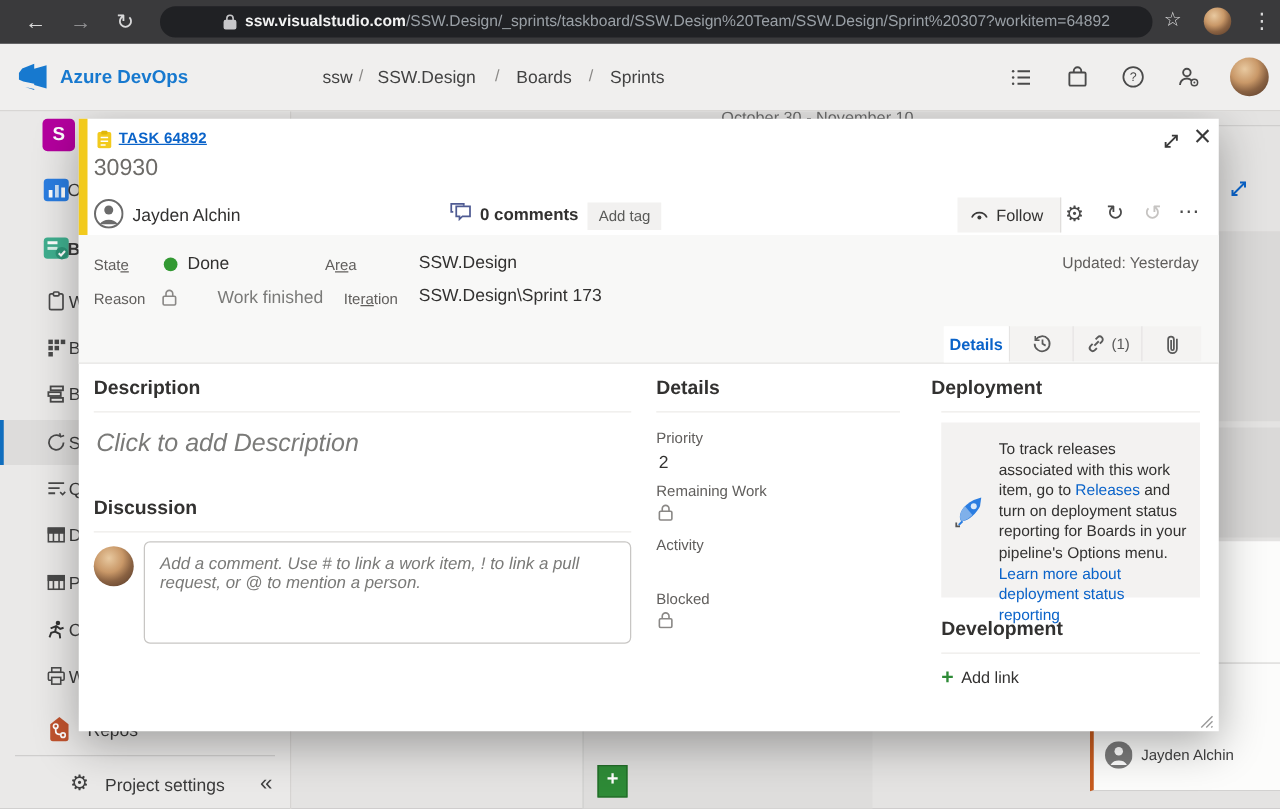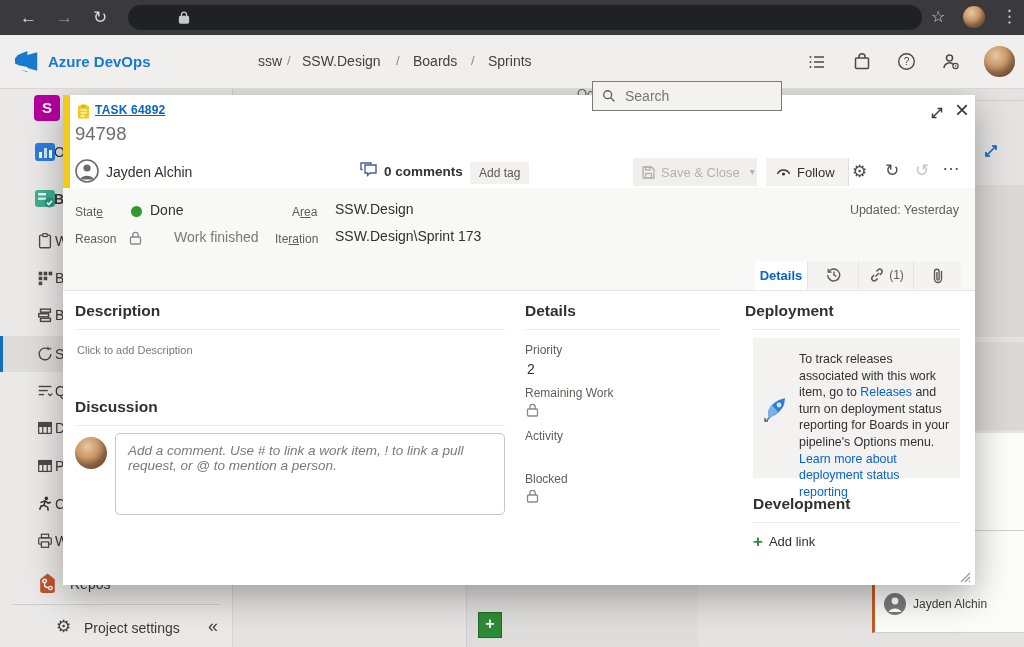--- a/index.html
+++ b/index.html
@@ -46,21 +46,21 @@
   .toolbtn{height:28px;display:flex;align-items:center;font-size:13px;}
   .band{left:0;top:93px;width:912px;height:102px;background:#f8f8f7;border-bottom:1px solid #e6e5e4;}
   .flabel{font-size:12px;color:#605e5c;}
   .fvalue{font-size:14px;color:#323130;}
   .ul{text-decoration:underline;}
   .tab{height:29px;display:flex;align-items:center;justify-content:center;font-size:13px;}
   .tab-inactive{background:#f4f3f2;border-left:1px solid #e5e4e3;color:#5a5a5a;}
   .tab-active{background:#fff;color:#0a63c9;font-weight:bold;z-index:2;}
   .h3{font-size:15.5px;font-weight:bold;color:#323130;}
   .hr{height:1px;background:#edebe9;}
-  .placeholder{color:#7a7a78;font-size:11px;}
+  .placeholder{font-style:italic;color:#7a7a78;font-size:20px;}
   .commentbox{border:1px solid #c8c6c4;border-radius:5px;}
   .commentbox textarea{width:100%;height:100%;box-sizing:border-box;border:0;outline:none;resize:none;
     padding:9px 12px;font:13.5px "Liberation Sans",sans-serif;background:transparent;}
   .commentbox textarea::placeholder{font-style:italic;color:#7a7a78;}
   .infobox{background:#f3f2f1;font-size:12.4px;line-height:1.34;color:#323130;}
   .blue{color:#0a63c9;}
   .glyph{line-height:1;}
 </style>
 </head>
 <body>
@@ -267,49 +267,43 @@
     <span class="abs nav-glyph" style="left:20px;top:7px;">←</span>
     <span class="abs nav-glyph dim" style="left:56px;top:7px;">→</span>
     <span class="abs nav-glyph" style="left:93px;top:7px;">↻</span>
     <div class="abs omnibox">
       <span class="abs" style="left:50px;top:6px;">
         <svg width="12" height="13" viewBox="0 0 12 13" fill="none" stroke="#c7c7c9" stroke-width="1.3">
           <rect x="1.5" y="5.5" width="9" height="6.5" rx="1" fill="#c7c7c9"></rect>
             <path d="M3.5 5.5 v-1.8 a2.5 2.5 0 0 1 5 0 v1.8"></path>
           </svg>
       </span>
+      <span class="abs url" style="left:68px;top:0;">
+        <span class="domain">ssw.visualstudio.com</span><span class="path">/SSW.Design/_sprints/taskboard/SSW.Design%20Team/SSW.Design/Sprint%20307?workitem=64892</span>
+      </span>
     </div>
     <span class="abs nav-glyph" style="left:931px;top:6px;font-size:16px;">☆</span>
     <span class="abs avatar-photo" style="left:963px;top:6px;width:22px;height:22px;"></span>
     <span class="abs nav-glyph" style="left:1001px;top:6px;">⋮</span>
   </div>
 
   <div class="abs ado-header">
     <span class="abs" style="left:15px;top:14px;">
       <svg width="25" height="25" viewBox="0 0 20 20">
           <path fill="#1779cf" d="M0 7.6 L2.2 4.7 L9.9 1.6 v3.2 L17.8 2.6 v14.8 L9.9 15.2 v3.2 L4.1 16.5 l5.8 1.3 v-3.4 L2.9 13 V6.2 L9.9 4.8 v8.7 L2.9 13 L0 11.6 Z"></path>
         </svg>
     </span>
     <span class="abs brand" style="left:48px;top:18px;">Azure DevOps</span>
     <span class="abs crumb" style="left:258px;top:18px;">ssw</span>
     <span class="abs crumb-sep" style="left:287px;top:18px;">/</span>
     <span class="abs crumb" style="left:302px;top:18px;">SSW.Design</span>
     <span class="abs crumb-sep" style="left:396px;top:18px;">/</span>
     <span class="abs crumb" style="left:413px;top:18px;">Boards</span>
     <span class="abs crumb-sep" style="left:471px;top:18px;">/</span>
     <span class="abs crumb" style="left:488px;top:18px;">Sprints</span>
-    <div class="abs searchbox">
-      <span style="margin:0 7px 0 9px;">
-        <svg width="14" height="14" viewBox="0 0 16 16" fill="none" stroke="#605e5c" stroke-width="1.5">
-          <circle cx="6.5" cy="6.5" r="4.5"></circle>
-            <line x1="10" y1="10" x2="14.3" y2="14.3"></line>
-          </svg>
-      </span>
-      <input placeholder="Search" style="">
-    </div>
     <span class="abs hicon" style="left:808px;top:18px;">
       <svg width="18" height="18" viewBox="0 0 18 18" stroke="#4a4a4a" stroke-width="1.5" fill="#4a4a4a">
         <circle cx="2.5" cy="4" r="1" stroke="none"></circle>
           <line x1="6" y1="4" x2="16" y2="4"></line>
         <circle cx="2.5" cy="9" r="1" stroke="none"></circle>
           <line x1="6" y1="9" x2="16" y2="9"></line>
         <circle cx="2.5" cy="14" r="1" stroke="none"></circle>
           <line x1="6" y1="14" x2="16" y2="14"></line>
         </svg>
     </span>
@@ -343,50 +337,39 @@
       <svg width="15" height="15" viewBox="0 0 15 15">
           <rect x="2" y="1.5" width="11" height="13" rx="1.5" fill="#f2ca1d"></rect>
         <rect x="5" y="0.5" width="5" height="3" rx="1" fill="#e0b70c"></rect>
         <line x1="4.5" y1="6" x2="10.5" y2="6" stroke="#fff" stroke-width="1.2"></line>
         <line x1="4.5" y1="9" x2="10.5" y2="9" stroke="#fff" stroke-width="1.2"></line>
           <line x1="4.5" y1="12" x2="8.5" y2="12" stroke="#fff" stroke-width="1.2"></line>
         </svg>
     </span>
     <a class="abs wi-link" style="left:32px;top:8px;">TASK 64892</a>
 
-    <span class="abs wi-id" style="left:12px;top:28px;">94798</span>
+    <span class="abs wi-id" style="left:12px;top:28px;">30930</span>
 
     <span class="abs" style="left:12px;top:64px;">
       <svg width="24" height="24" viewBox="0 0 24 24">
           <circle cx="12" cy="12" r="11" fill="#fff" stroke="#6b6b6b" stroke-width="1.6"></circle>
         <circle cx="12" cy="9" r="3.6" fill="#6b6b6b"></circle>
           <path d="M4.8 20.4 a8 6.4 0 0 1 14.4 0" fill="#6b6b6b"></path>
         </svg>
     </span>
     <span class="abs fvalue" style="left:43px;top:69px;">Jayden Alchin</span>
     <span class="abs" style="left:296px;top:67px;">
       <svg width="19" height="17" viewBox="0 0 19 17" fill="none" stroke="#4f5b93" stroke-width="1.4">
         <path d="M6 3 h11 v8 h-6 l-2.4 2.4 V11 H6 Z" fill="#fff"></path>
           <path d="M3.6 7.5 H2 V1 h10 v1.6"></path>
         </svg>
     </span>
     <span class="abs" style="left:321px;top:69px;font-size:13.5px;font-weight:bold;color:#323130;">0 comments</span>
     <span class="abs" style="left:407px;top:67px;height:22px;padding:0 9px;background:#f2f1f0;color:#5a5a58;font-size:12px;line-height:22px;">Add tag</span>
 
-    <div class="abs toolbtn" style="left:570px;top:63px;width:124px;background:#f0efee;color:#b3b0ad;">
-      <span style="margin:0 6px 0 9px;">
-        <svg width="13" height="13" viewBox="0 0 13 13" fill="none" stroke="#b3b0ad" stroke-width="1.3">
-          <path d="M1 1 h8.5 L12 3.5 V12 H1 Z"></path>
-            <rect x="3.5" y="7.5" width="6" height="4.5"></rect>
-            <rect x="3.5" y="1" width="4.5" height="3"></rect>
-          </svg>
-      </span>
-      <span>Save &amp; Close</span>
-      <span class="glyph" style="margin-left:10px;font-size:10px;">▾</span>
-    </div>
     <div class="abs toolbtn" style="left:703px;top:63px;width:82px;background:#f4f3f2;color:#323130;border-right:1px solid #e0dedc;">
       <span style="margin:0 6px 0 10px;">
         <svg width="15" height="11" viewBox="0 0 15 11" fill="none" stroke="#3a3a3a" stroke-width="1.4">
           <path d="M1.5 7 a6.5 6.5 0 0 1 12 0"></path>
             <circle cx="7.5" cy="7" r="1.6" fill="#3a3a3a" stroke="none"></circle>
           </svg>
       </span>
       <span>Follow</span>
     </div>
     <span class="abs glyph" style="left:789px;top:68px;font-size:17px;color:#4a4a4a;">⚙</span>
@@ -408,21 +391,21 @@
       <span class="abs" style="left:68px;top:18px;width:11px;height:11px;border-radius:50%;background:#339933;"></span>
       <span class="abs fvalue" style="left:87px;top:14px;">Done</span>
       <span class="abs flabel" style="left:12px;top:44px;">Reason</span>
       <span class="abs" style="left:66px;top:43px;">
         <svg width="13" height="14" viewBox="0 0 13 14" fill="none" stroke="#8a8886" stroke-width="1.3">
           <rect x="1.5" y="6" width="10" height="7" rx="1"></rect>
             <path d="M3.8 6 V4 a2.7 2.7 0 0 1 5.4 0 v2"></path>
           </svg>
       </span>
       <span class="abs fvalue" style="left:87px;top:41px;color:#7a7a78;margin-left:24px;">Work finished</span>
-      <span class="abs flabel" style="left:229px;top:17px;"><span>A</span><span class="ul">re</span><span>a</span></span>
+      <span class="abs flabel" style="left:197px;top:17px;"><span>A</span><span class="ul">re</span><span>a</span></span>
       <span class="abs fvalue" style="left:272px;top:13px;">SSW.Design</span>
       <span class="abs flabel" style="left:212px;top:44px;"><span>Ite</span><span class="ul">ra</span><span>tion</span></span>
       <span class="abs fvalue" style="left:272px;top:40px;">SSW.Design\Sprint 173</span>
       <span class="abs flabel" style="right:16px;top:15px;font-size:12.5px;">Updated: Yesterday</span>
     </div>
 
     <div class="abs tab tab-active" style="left:692px;top:166px;width:52px;">Details</div>
     <div class="abs tab tab-inactive" style="left:744px;top:166px;width:51px;height:28px;">
       <svg width="16" height="16" viewBox="0 0 16 16" fill="none" stroke="#5a5a5a" stroke-width="1.4">
         <path d="M2.5 5 a6 6 0 1 1 -0.8 3"></path>

